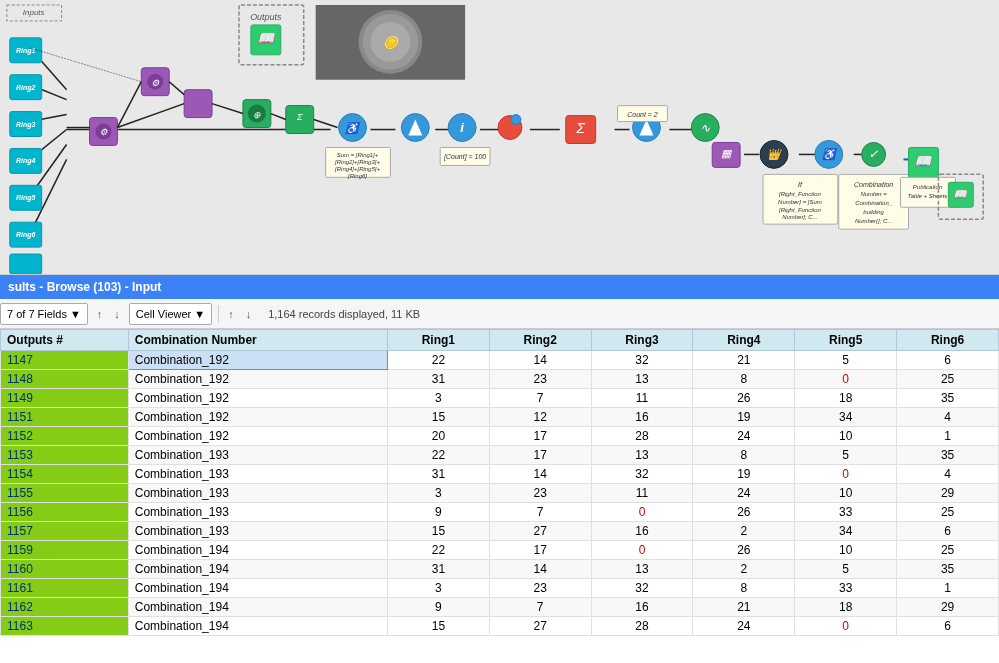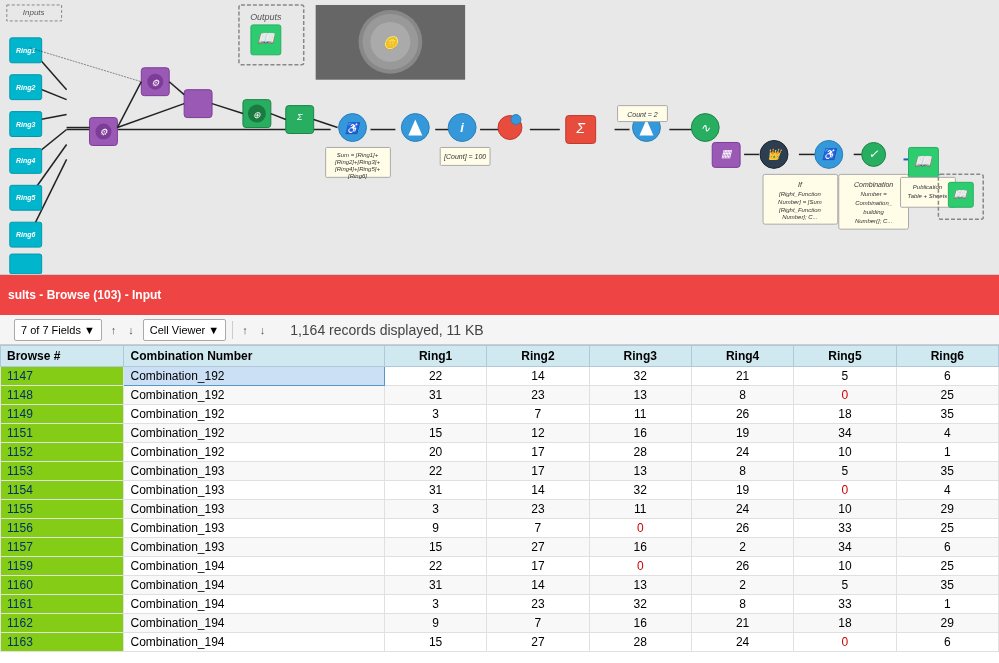--- a/index.html
+++ b/index.html
@@ -28,35 +28,35 @@
     #results-panel {
       width: 999px;
       height: 388px;
       background: #fff;
       display: flex;
       flex-direction: column;
     }
 
     
     #results-header {
-      background: #ef4444;
+      background: #3b82f6;
       color: white;
       padding: 4px 8px;
       font-size: 12px;
       font-weight: bold;
-      height: 40px;
+      height: 24px;
       display: flex;
       align-items: center;
     }
 
     
     #toolbar {
       background: #f5f5f5;
       border-bottom: 1px solid #ccc;
-      padding: 3px 14px;
+      padding: 3px 0;
       display: flex;
       align-items: center;
       gap: 6px;
       height: 30px;
     }
 
     .toolbar-btn {
       background: #fff;
       border: 1px solid #aaa;
       border-radius: 2px;
@@ -76,23 +76,23 @@
     }
 
     .toolbar-arrow {
       font-size: 11px;
       color: #555;
       cursor: pointer;
       padding: 2px 3px;
     }
 
     .toolbar-info {
-      font-size: 14px;
+      font-size: 11px;
       color: #444;
-      margin-left: 16px;
+      margin-left: 8px;
     }
 
     
     #data-table-container {
       overflow-y: auto;
       flex: 1;
     }
 
     table {
       width: 100%;
@@ -354,21 +354,21 @@
     <span class="toolbar-arrow">↑</span>
     <span class="toolbar-arrow">↓</span>
 
     <span class="toolbar-info">1,164 records displayed, 11 KB</span>
   </div>
 
   <div id="data-table-container">
     <table>
       <thead>
         <tr>
-          <th class="col-record">Browse #</th>
+          <th class="col-record">Outputs #</th>
           <th class="col-combo">Combination Number</th>
           <th class="col-ring">Ring1</th>
           <th class="col-ring">Ring2</th>
           <th class="col-ring">Ring3</th>
           <th class="col-ring">Ring4</th>
           <th class="col-ring">Ring5</th>
           <th class="col-ring">Ring6</th>
         </tr>
       </thead>
       <tbody id="table-body">

